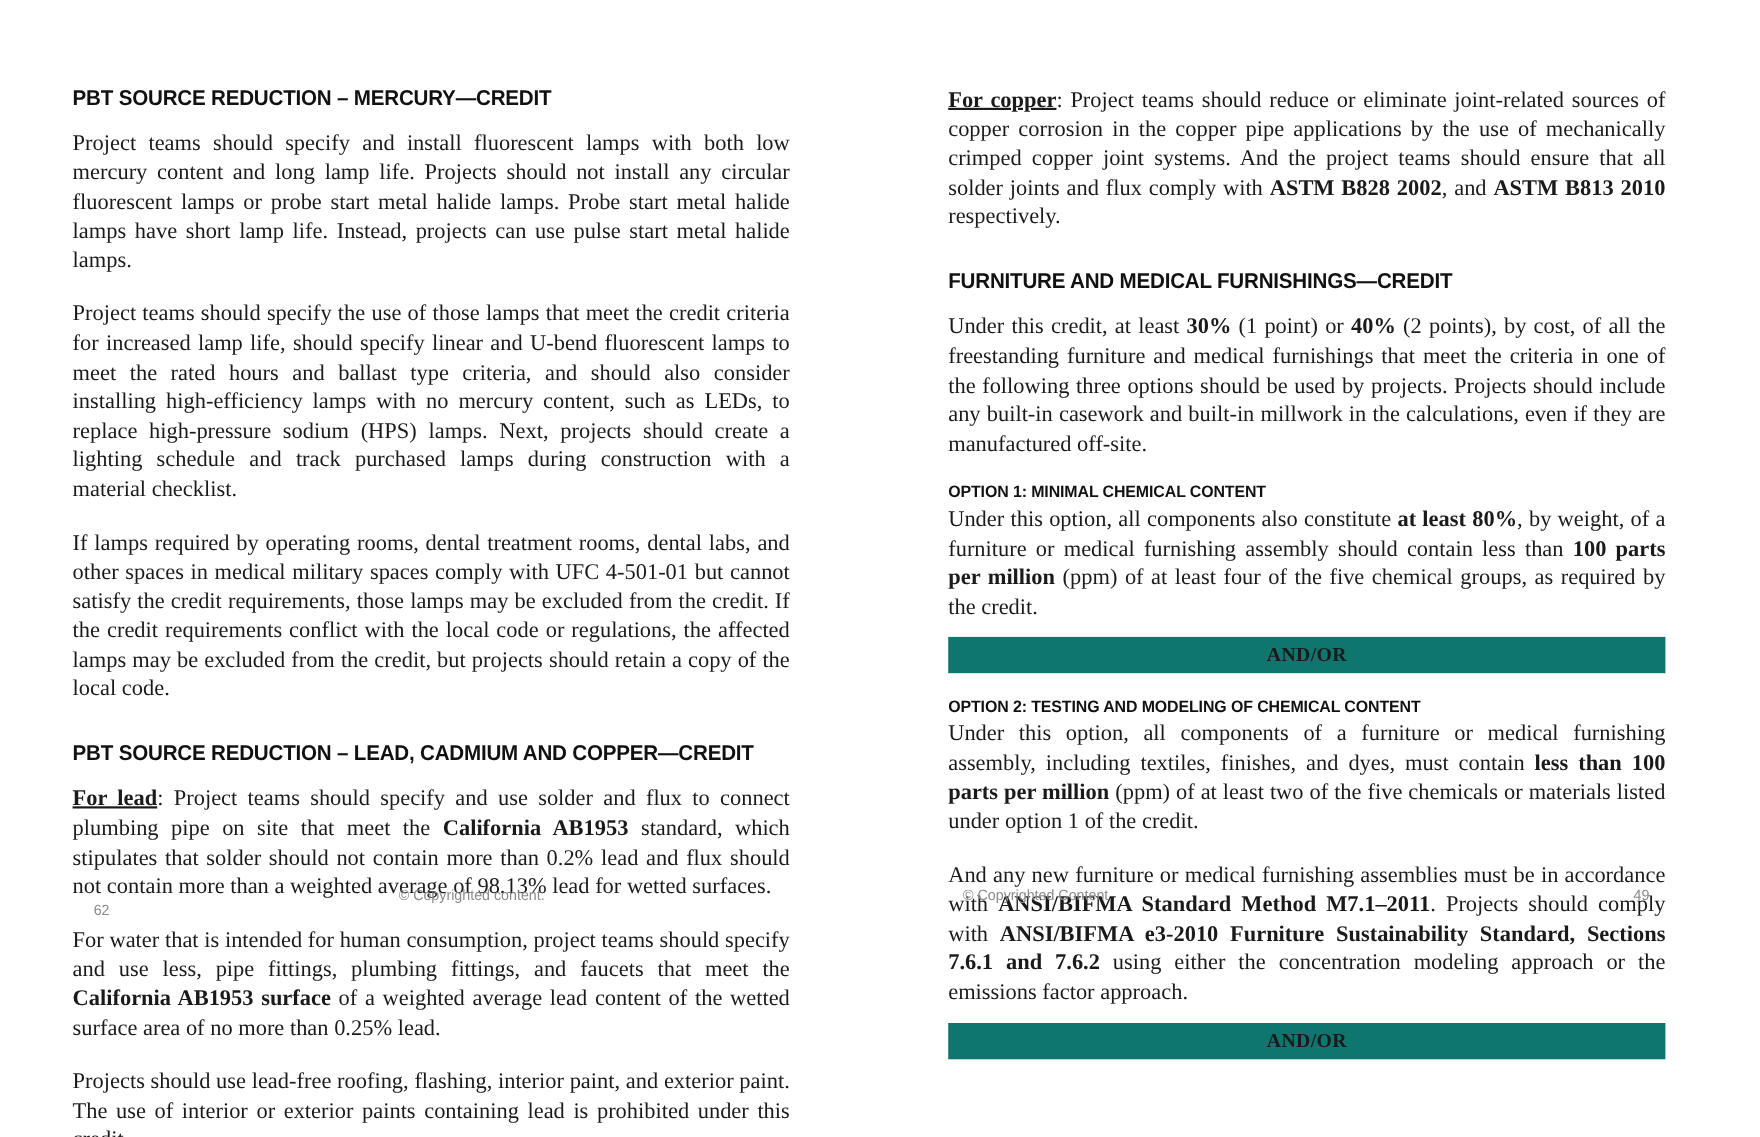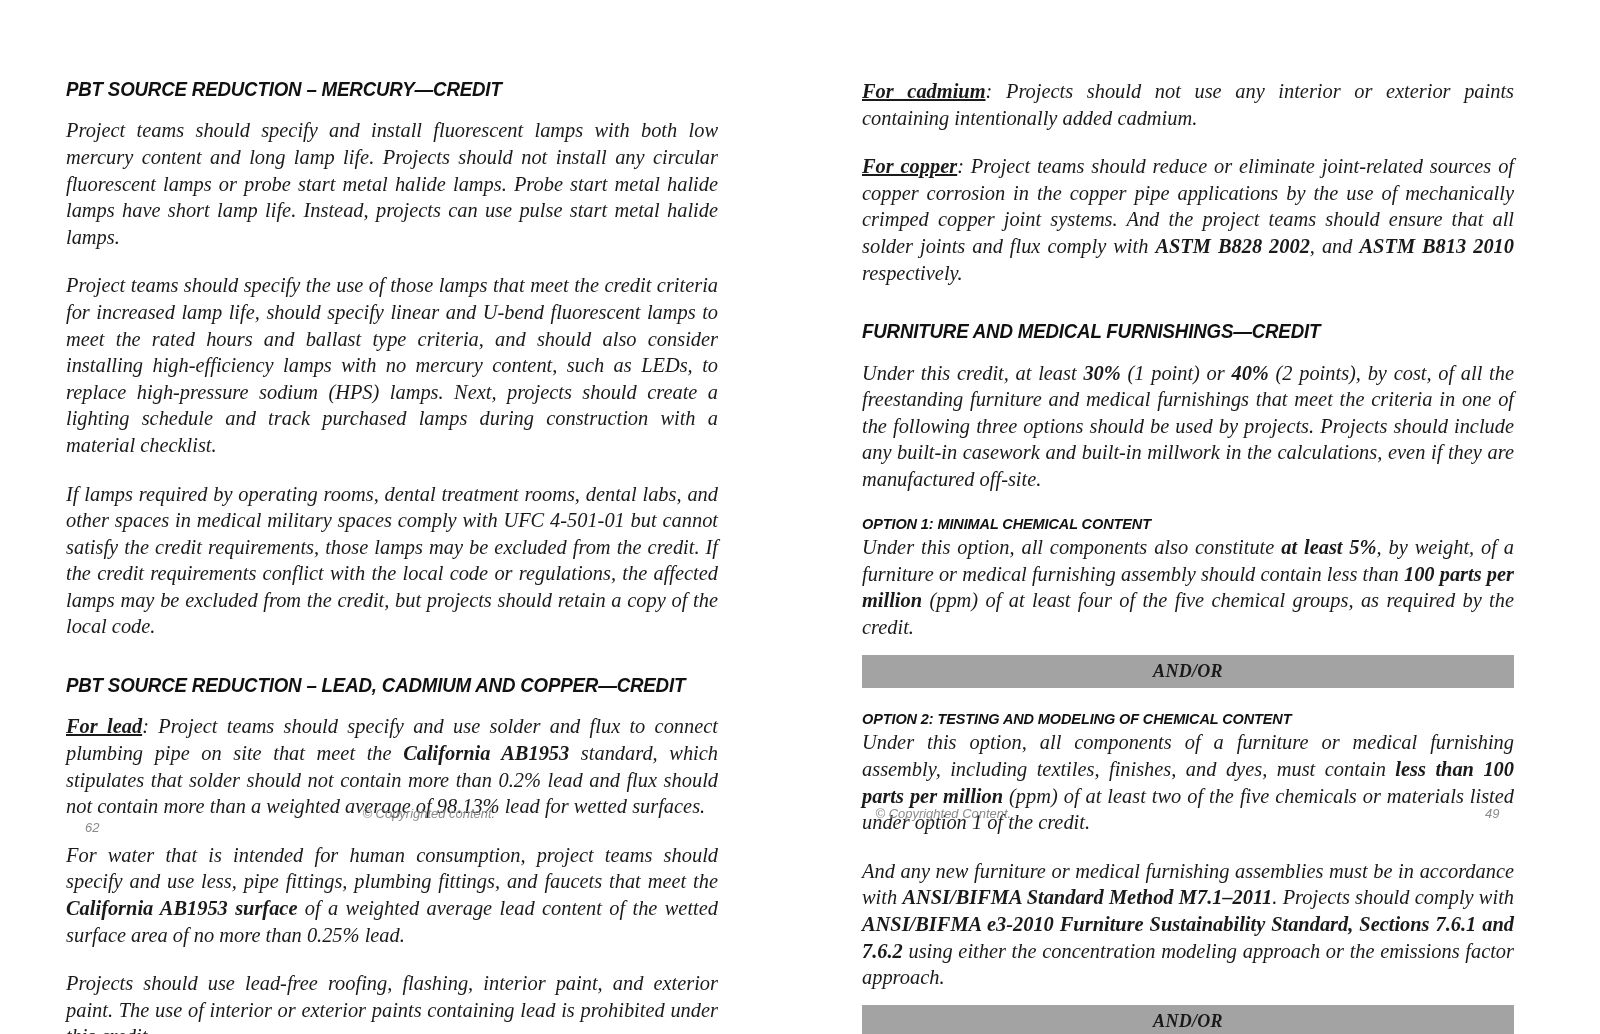--- a/index.html
+++ b/index.html
@@ -21,21 +21,20 @@
     position: absolute;
     inset: 0;
     display: flex;
   }
 
   .page {
     position: relative;
     width: 800px;
     height: 908px;
     box-sizing: border-box;
-    font-style: italic;
   }
 
   .page-left  { padding: 78px 82px 0 66px; }
   .page-right { padding: 78px 86px 0 62px; }
 
   .col {
     width: 100%;
   }
 
   
@@ -73,21 +72,21 @@
     text-justify: inter-word;
     hyphens: manual;
   }
   p.body.nogap { margin-bottom: 0; }
 
   b, .b { font-weight: 700; }
   .bu { font-weight: 700; text-decoration: underline; text-underline-offset: 1px; }
 
   
   .andor-banner {
-    background: #a3a3a3;
+    background: #0f766e;
     text-align: center;
     font-size: 18px;
     font-weight: 700;
     line-height: 26px;
     padding: 3px 0 4px 0;
     margin: 14px 0 22px 0;
     letter-spacing: 0.3px;
   }
 
   
@@ -154,30 +153,29 @@
 
     <div class="footer">
       <span class="pno-left">62</span>
       <span class="copy-center-left">© Copyrighted content.</span>
     </div>
   </div>
 
   <div class="page page-right">
     <div class="col">
 
-      <p class="body"><span class="bu">For cadmium</span><span>: Projects should not use any interior or exterior paints containing intentionally added cadmium.</span></p>
 
       <p class="body"><span class="bu">For copper</span><span>: Project teams should reduce or eliminate joint-related sources of copper corrosion in the copper pipe applications by the use of mechanically crimped copper joint systems. And the project teams should ensure that all solder joints and flux comply with </span><span class="b">ASTM B828 2002</span><span>, and </span><span class="b">ASTM B813 2010</span><span> respectively.</span></p>
 
       <h2 class="section-head spaced-top">FURNITURE AND MEDICAL FURNISHINGS—CREDIT</h2>
 
       <p class="body"><span>Under this credit, at least </span><span class="b">30%</span><span> (1 point) or </span><span class="b">40%</span><span> (2 points), by cost, of all the freestanding furniture and medical furnishings that meet the criteria in one of the following three options should be used by projects. Projects should include any built-in casework and built-in millwork in the calculations, even if they are manufactured off-site.</span></p>
 
       <h3 class="option-head">OPTION 1: MINIMAL CHEMICAL CONTENT</h3>
-      <p class="body nogap"><span>Under this option, all components also constitute </span><span class="b">at least 5%</span><span>, by weight, of a furniture or medical furnishing assembly should contain less than </span><span class="b">100 parts per million</span><span> (ppm) of at least four of the five chemical groups, as required by the credit.</span></p>
+      <p class="body nogap"><span>Under this option, all components also constitute </span><span class="b">at least 80%</span><span>, by weight, of a furniture or medical furnishing assembly should contain less than </span><span class="b">100 parts per million</span><span> (ppm) of at least four of the five chemical groups, as required by the credit.</span></p>
 
       <div class="andor-banner">AND/OR</div>
 
       <h3 class="option-head">OPTION 2: TESTING AND MODELING OF CHEMICAL CONTENT</h3>
       <p class="body"><span>Under this option, all components of a furniture or medical furnishing assembly, including textiles, finishes, and dyes, must contain </span><span class="b">less than 100 parts per million</span><span> (ppm) of at least two of the five chemicals or materials listed under option 1 of the credit.</span></p>
 
       <p class="body nogap"><span>And any new furniture or medical furnishing assemblies must be in accordance with </span><span class="b">ANSI/BIFMA Standard Method M7.1–2011</span><span>. Projects should comply with </span><span class="b">ANSI/BIFMA e3-2010 Furniture Sustainability Standard, Sections 7.6.1 and 7.6.2</span><span> using either the concentration modeling approach or the emissions factor approach.</span></p>
 
       <div class="andor-banner">AND/OR</div>
 

